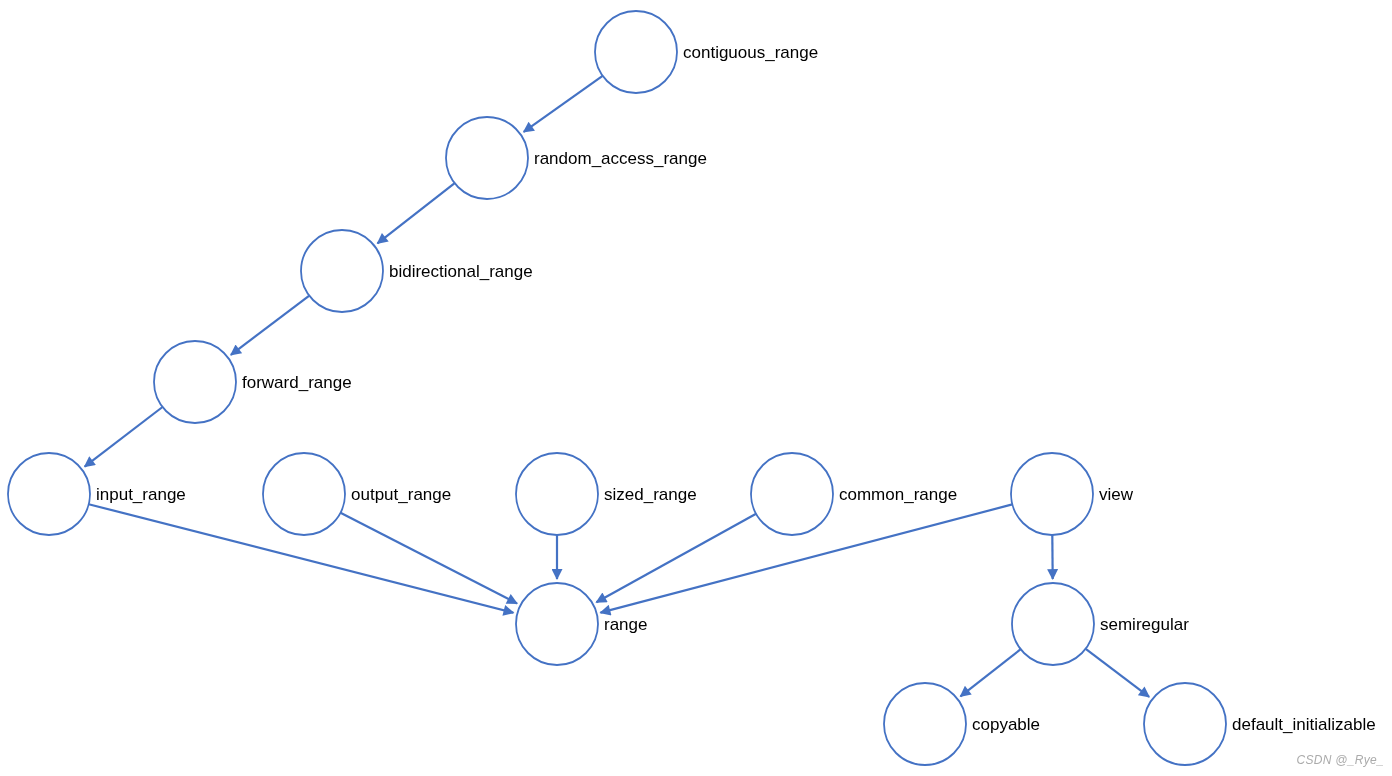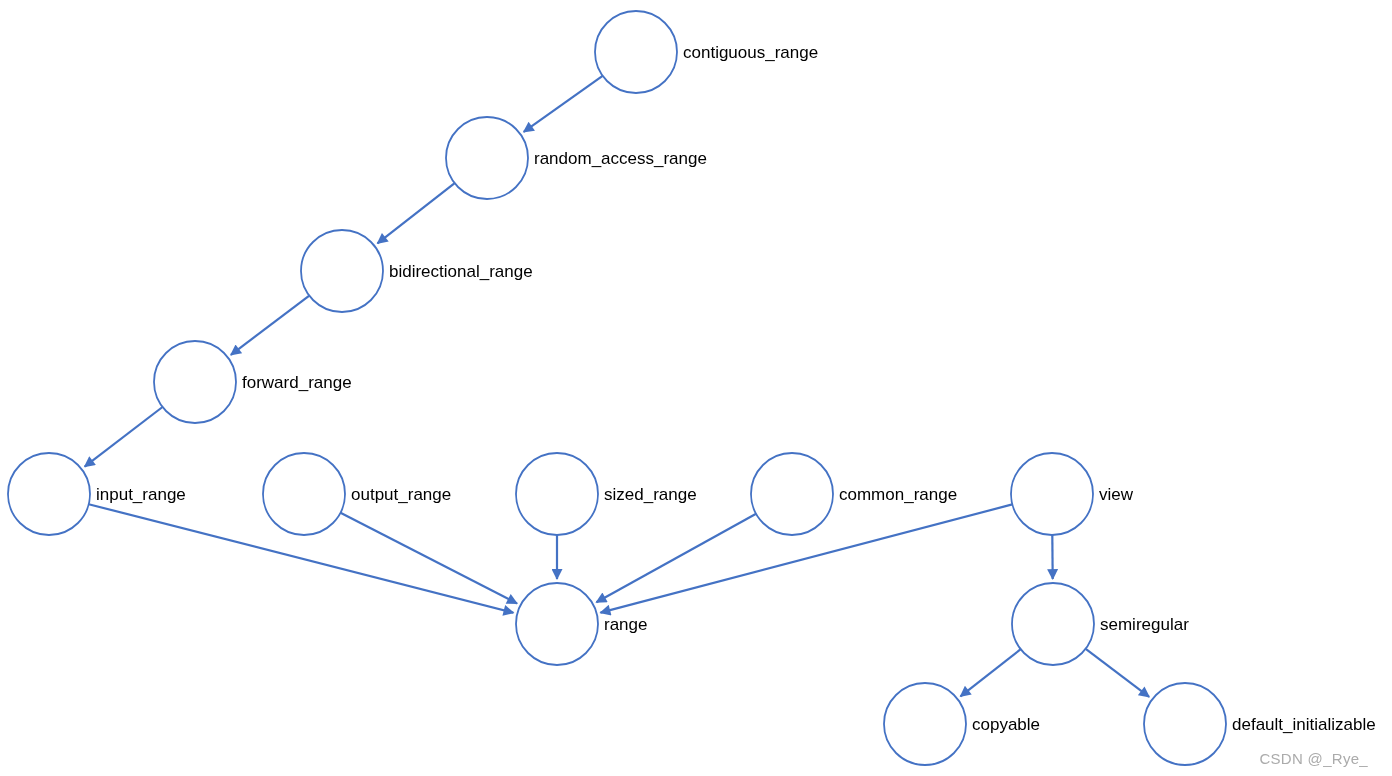--- a/index.html
+++ b/index.html
@@ -20,26 +20,27 @@
     left: 0;
     top: 0;
   }
   text.node-label {
     font-family: "Liberation Sans", sans-serif;
     font-size: 17px;
     fill: #000000;
   }
   .watermark {
     position: absolute;
-    right: 24px;
+    right: 8px;
     bottom: 9px;
-    font-size: 15px;
+    font-size: 12px;
     letter-spacing: 0.3px;
     font-family: "Liberation Sans", sans-serif;
     user-select: none;
+    font-style: italic;
   }
 </style>
 </head>
 <body>
 
 <div class="canvas">
   <svg id="diagram-svg" width="1392" height="776" viewBox="0 0 1392 776">
       <defs>
         <marker id="arrowhead" viewBox="0 0 10 10" refX="9" refY="5" markerWidth="6" markerHeight="5" orient="auto" markerUnits="strokeWidth">
           <path d="M0,0 L10,5 L0,10 z" fill="#4472C4"></path>

